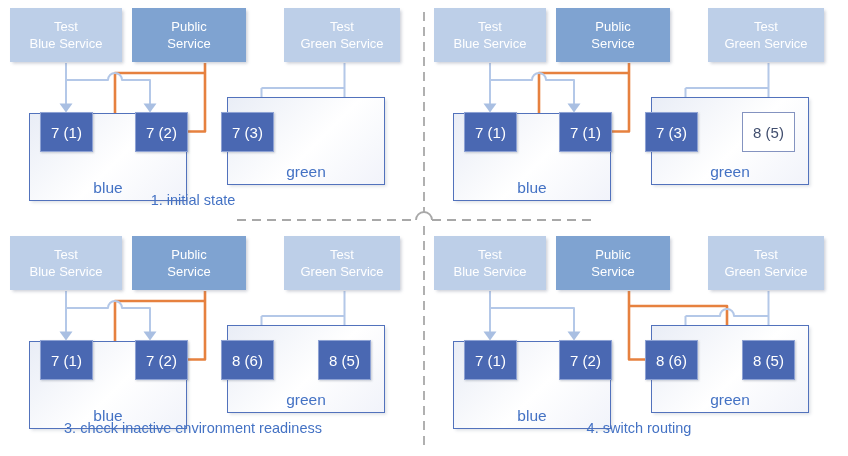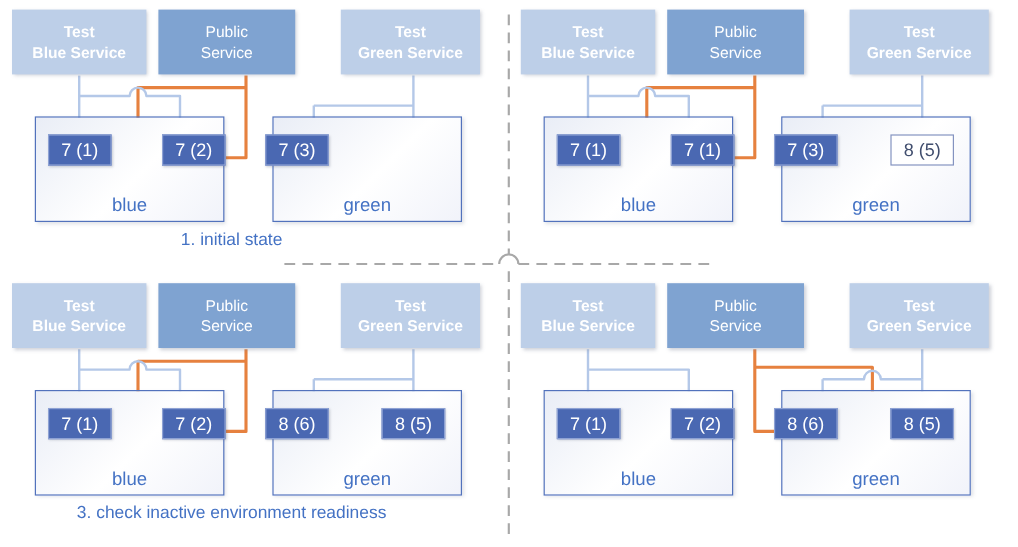--- a/index.html
+++ b/index.html
@@ -4,35 +4,35 @@
 <style>
   html,body{margin:0;padding:0;background:#ffffff;}
   body{font-family:"Liberation Sans",sans-serif;}
   .canvas{position:relative;width:848px;height:456px;background:#fff;overflow:hidden;}
   .panel{position:absolute;width:424px;height:228px;}
   .p0{left:0;top:0}.p1{left:424px;top:0}.p2{left:0;top:228px}.p3{left:424px;top:228px}
 
   .svc{position:absolute;top:8px;height:54px;display:flex;align-items:center;justify-content:center;
        text-align:center;color:#ffffff;font-size:13px;line-height:1.32;
        box-shadow:1.5px 1.5px 3px rgba(120,130,150,.38);}
-  .svc-test{background:#bdcfe8;font-weight:bold;}
+  .svc-test{background:#bdcfe8;}
   .svc-public{background:#7fa3d1;}
   .svc-tb{left:10px;width:112px;}
   .svc-ps{left:132px;width:114px;}
   .svc-tg{left:284px;width:116px;}
   .svc-label{white-space:pre-line;}
 
   .env{position:absolute;top:97px;width:156px;height:86px;border:1.6px solid #5272bc;
        background:linear-gradient(135deg,#e9edf6 0%,#ffffff 55%,#f1f3fa 100%);
        box-shadow:1.5px 1.5px 3px rgba(120,130,150,.25);}
-  .env-blue{left:29px;}
+  .env-blue{left:29px;margin-top:16px;}
   .env-green{left:227px;}
   .env-label{position:absolute;bottom:3px;left:0;right:0;text-align:center;color:#4472c4;font-size:15.5px;}
 
-  .pod{position:absolute;top:112px;width:53px;height:26px;display:flex;align-items:center;justify-content:center;
+  .pod{position:absolute;top:112px;width:53px;height:40px;display:flex;align-items:center;justify-content:center;
        background:#4a68b2;color:#ffffff;font-size:15px;border:1px solid #8ea2d4;
        box-shadow:1px 1px 2px rgba(90,100,120,.3);box-sizing:border-box;text-align:center;}
   .pod-b1{left:40px}.pod-b2{left:135px}.pod-g1{left:221px}.pod-g2{left:318px}
   .pod--outline{background:#ffffff;color:#414e6e;border:1.4px solid #8493c0;box-shadow:none;}
 
   .caption{position:absolute;top:192px;width:410px;text-align:center;color:#4472c4;font-size:14.5px;}
   .panel--left .caption{left:-12px;}
   .panel--right .caption{left:10px;}
 
   .routes{position:absolute;left:0;top:0;width:424px;height:228px;pointer-events:none;}
@@ -218,15 +218,16 @@
     <div class="env env-blue">
         <div class="env-label">blue</div>
       </div>
     <div class="env env-green">
         <div class="env-label">green</div>
       </div>
     <div class="pod pod-b1">7 (1)</div>
     <div class="pod pod-b2">7 (2)</div>
     <div class="pod pod-g1">8 (6)</div>
     <div class="pod pod-g2">8 (5)</div>
+    <div class="caption">4. switch routing</div>
   </section>
 
 </div>
 
 </body></html>

